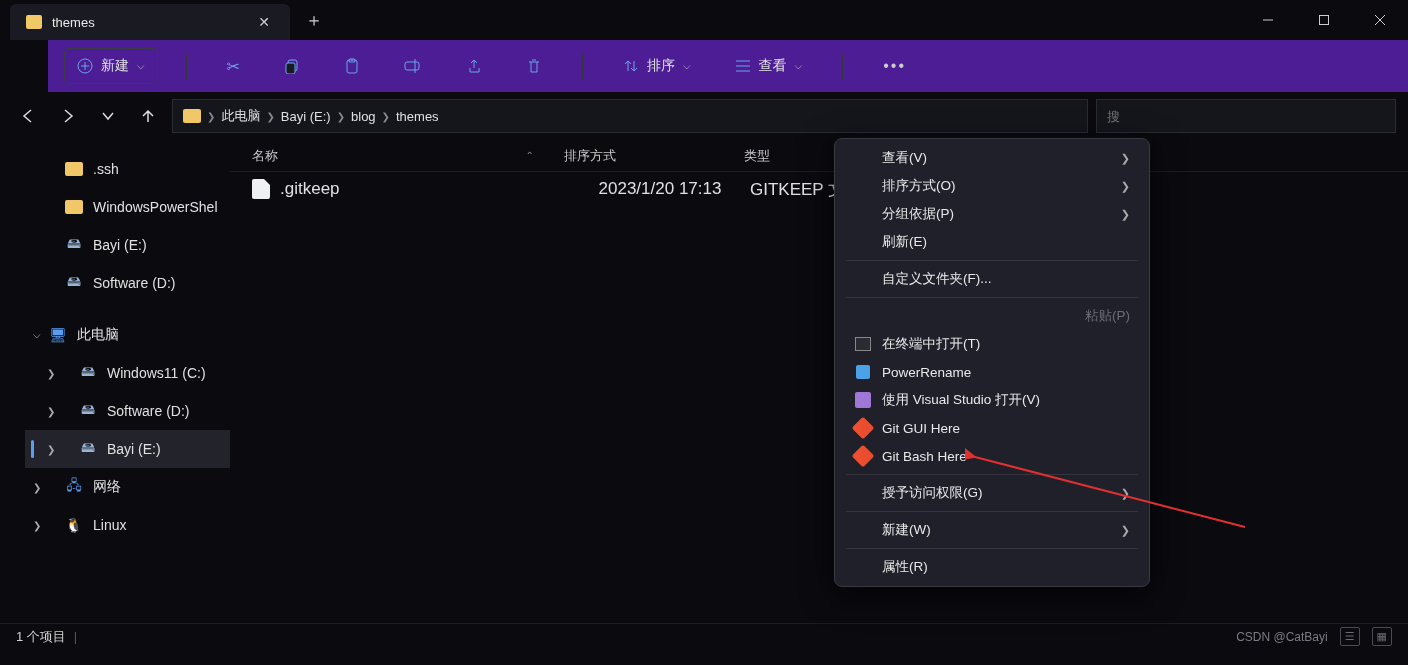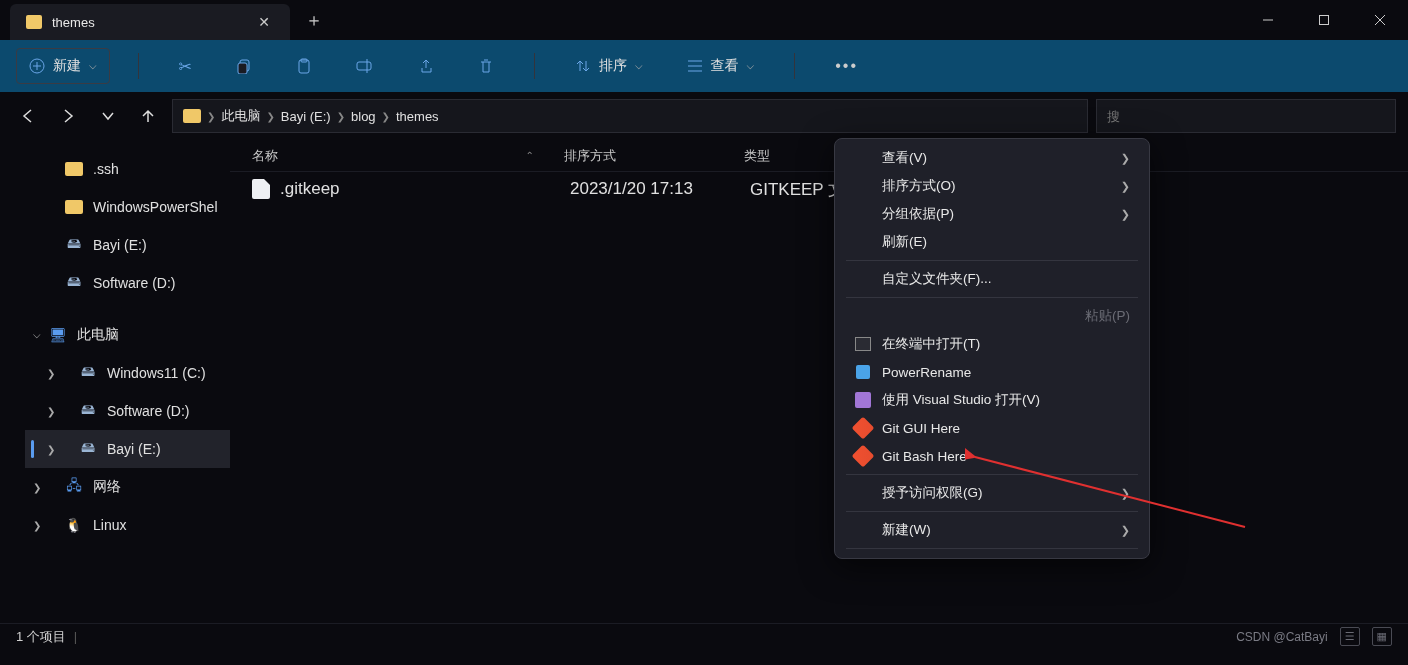--- a/index.html
+++ b/index.html
@@ -10,21 +10,21 @@
 .tab { display:flex; align-items:center; background:#1a1b22; padding:0 16px; gap:10px; min-width:280px; border-radius:6px 6px 0 0; margin-top:4px; margin-left:10px; }
 .tab .folder-ic { width:16px; height:14px; background:#f0c868; border-radius:2px; }
 .tab-title { font-size:13px; flex:1; }
 .tab .close-x { color:#ccc; font-size:14px; cursor:pointer; padding:2px 4px; }
 .new-tab { width:48px; display:flex; align-items:center; justify-content:center; color:#ccc; font-size:18px; cursor:pointer; }
 .title-spacer { flex:1; }
 .win-controls { display:flex; }
 .win-btn { width:56px; display:flex; align-items:center; justify-content:center; color:#ccc; cursor:pointer; }
 
 
-.toolbar { height:52px; background:#0c4a6e; display:flex; align-items:center; padding:0 16px; gap:20px; }
+.toolbar { height:52px; background:#4c1d95; display:flex; align-items:center; padding:0 16px; gap:20px;margin-left:48px; }
 .tb-btn { height:36px; display:flex; align-items:center; gap:8px; padding:0 12px; border-radius:4px; cursor:pointer; color:#6aa6e8; }
 .tb-btn.newbtn { border:1px solid #3a3b44; }
 .tb-divider { width:1px; height:26px; background:#33343c; margin:0 8px; }
 .tb-label { color:#e0e0e0; font-size:14px; }
 .tb-icon { color:#6aa6e8; font-size:16px; }
 
 
 .addr-row { height:48px; display:flex; align-items:center; padding:0 12px; gap:8px; background:#0a0a0f; }
 .nav-btn { width:32px; height:32px; display:flex; align-items:center; justify-content:center; color:#ddd; cursor:pointer; border-radius:4px; }
 .addr-box { flex:1; height:34px; background:#15161c; border:1px solid #2a2b33; display:flex; align-items:center; padding:0 10px; gap:6px; }
@@ -57,21 +57,21 @@
 .col-head { height:32px; display:flex; align-items:center; border-bottom:1px solid #1b1c24; padding-left:22px; font-size:13px; color:#c8c8c8; }
 .col-name { width:312px; display:flex; align-items:center; gap:100px; }
 .col-date { width:180px; }
 .col-type { width:140px; }
 .sort-ind { color:#888; font-size:10px; margin-left:auto; margin-right:30px; }
 
 .file-row { height:34px; display:flex; align-items:center; padding-left:22px; font-size:17px; color:#e0e0e0; cursor:pointer; }
 .file-ic { width:18px; height:20px; background:#eef0f3; margin-right:10px; border-radius:2px; position:relative; }
 .file-ic::after { content:""; position:absolute; right:0; top:0; border-top:6px solid #0a0a0f; border-left:6px solid transparent; }
 .fc-name { width:290px; }
-.fc-date { width:180px; }
+.fc-date { width:180px;text-align:center; }
 .fc-type { width:140px; }
 
 
 .ctx-menu { position:absolute; left:810px; top:138px; width:316px; background:#1f2029; border:1px solid #383943; border-radius:8px; padding:5px; z-index:100; box-shadow:0 8px 32px rgba(0,0,0,0.6);margin-left:24px; }
 .ctx-item { height:28px; display:flex; align-items:center; padding:0 14px; font-size:13.5px; color:#e8e8e8; border-radius:4px; cursor:pointer; gap:10px; }
 .ctx-item.disabled { color:#6a6b74; cursor:default;text-align:right; }
 .ctx-label { flex:1; }
 .ctx-arrow { color:#aaa; font-size:11px; }
 .ctx-sep { height:1px; background:#34353f; margin:4px 6px; }
 .ctx-ic { width:18px; height:18px; display:flex; align-items:center; justify-content:center; font-size:14px; }
@@ -352,20 +352,23 @@
   <div class="ctx-item noicon">
       <span class="ctx-label">授予访问权限(G)</span>
       <span class="ctx-arrow">❯</span>
     </div>
   <div class="ctx-sep"></div>
   <div class="ctx-item noicon">
       <span class="ctx-label">新建(W)</span>
       <span class="ctx-arrow">❯</span>
     </div>
   <div class="ctx-sep"></div>
+  <div class="ctx-item noicon">
+      <span class="ctx-label">属性(R)</span>
+    </div>
 </div>
 
 <svg class="arrow-anno" width="290" height="90">
   <defs>
       <marker id="ah" markerWidth="10" markerHeight="10" refX="2" refY="5" orient="auto">
         <path d="M10 1 L1 5 L10 9 Z" fill="#e03030"></path>
       </marker>
     </defs>
   <line x1="280" y1="80" x2="10" y2="10" stroke="#e03030" stroke-width="2" marker-end="url(#ah)"></line>
 </svg>

